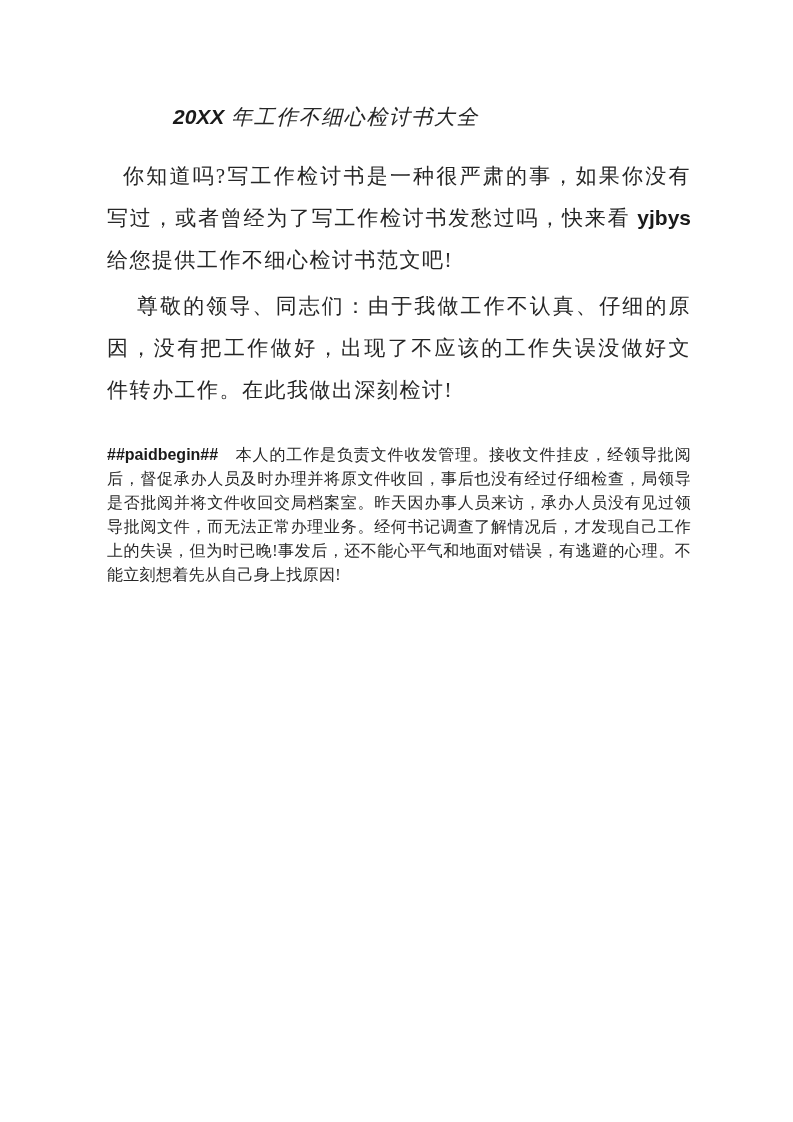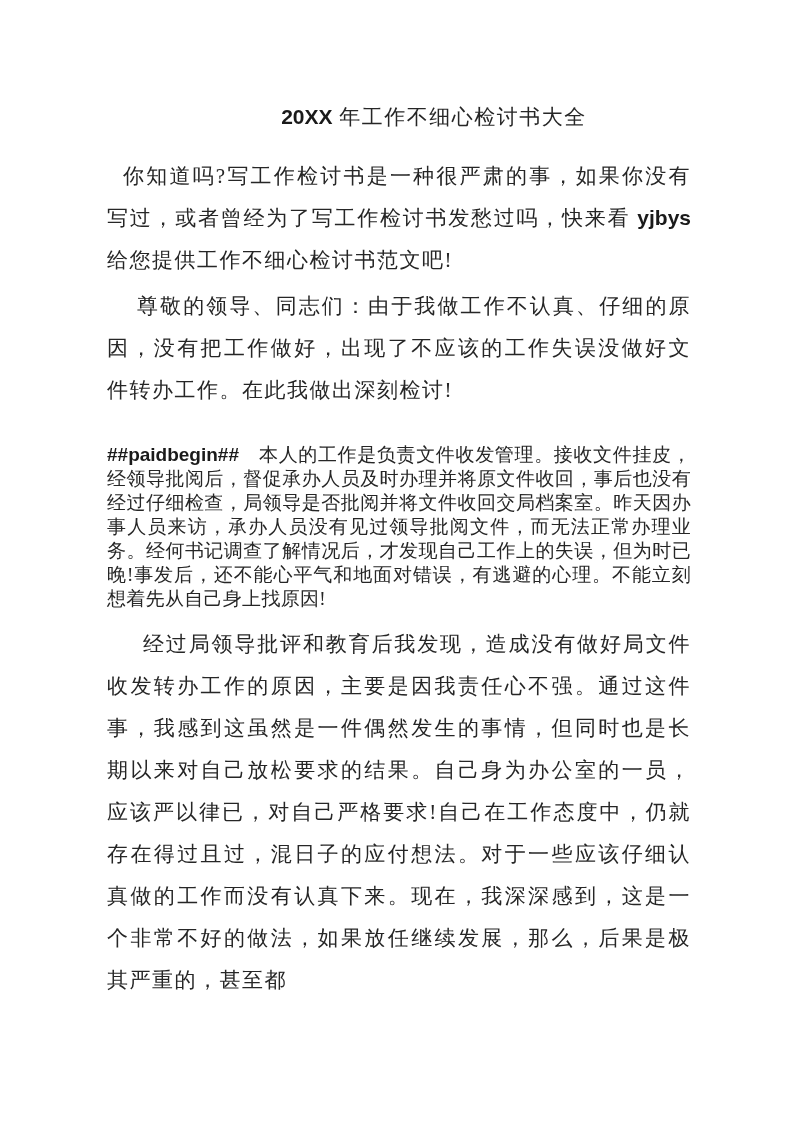--- a/index.html
+++ b/index.html
@@ -22,34 +22,35 @@
     top: 96px;
     width: 592px;
   }
   .doc-title {
     margin: 0 0 17px 0;
     padding-left: 70px;          
     font-size: 21px;
     font-weight: 400;
     line-height: 42px;
     letter-spacing: 1.5px;
-    text-align: center;
+    text-align: left;
     white-space: nowrap;
+    font-style: italic;
   }
   p {
     margin: 4px;
   }
   .body-lg {
     font-size: 21px;
     line-height: 42px;
     letter-spacing: 1.5px;
     text-align: justify;
   }
   .body-sm {
-    font-size: 19px;
+    font-size: 16px;
     line-height: 24px;
     letter-spacing: 0.3px;
     text-align: justify;
   }
   .p-intro        { text-indent: 16px; margin-bottom: 4px; }
   .p-heading      { text-indent: 40px; margin-bottom: 1px; }
   .p-salutation   { text-indent: 30px; margin-bottom: 32px; }
   .p-paid         { margin-bottom: 12px; }
   .p-reflection   { text-indent: 36px; }
   
@@ -68,16 +69,15 @@
 
     <h1 class="doc-title"><span class="lat">20XX</span> 年工作不细心检讨书大全</h1>
 
     <p class="body-lg p-intro">你知道吗?写工作检讨书是一种很严肃的事，如果你没有写过，或者曾经为了写工作检讨书发愁过吗，快来看 <span class="lat">yjbys</span> 给您提供工作不细心检讨书范文吧!</p>
 
 
     <p class="body-lg p-salutation">尊敬的领导、同志们：由于我做工作不认真、仔细的原因，没有把工作做好，出现了不应该的工作失误没做好文件转办工作。在此我做出深刻检讨!</p>
 
     <p class="body-sm p-paid"><span class="lat">##paidbegin##</span>　本人的工作是负责文件收发管理。接收文件挂皮，经领导批阅后，督促承办人员及时办理并将原文件收回，事后也没有经过仔细检查，局领导是否批阅并将文件收回交局档案室。昨天因办事人员来访，承办人员没有见过领导批阅文件，而无法正常办理业务。经何书记调查了解情况后，才发现自己工作上的失误，但为时已晚!事发后，还不能心平气和地面对错误，有逃避的心理。不能立刻想着先从自己身上找原因!</p>
 
-    <p class="body-lg p-reflection">经过局领导批评和教育后我发现，造成没有做好局文件收发转办工作的原因，主要是因我责任心不强。通过这件事，我感到这虽然是一件偶然发生的事情，但同时也是长期以来对自己放松要求的结果。自己身为办公室的一员，应该严以律已，对自己严格要求!自己在工作态度中，仍就存在得过且过，混日子的应付想法。对于一些应该仔细认真做的工作而没有认真下来。现在，我深深感到，这是一个非常不好的做法，如果放任继续发展，那么，后果是极其严重的，甚至都</p>
 
   </div>
 </div>
 
 </body></html>

